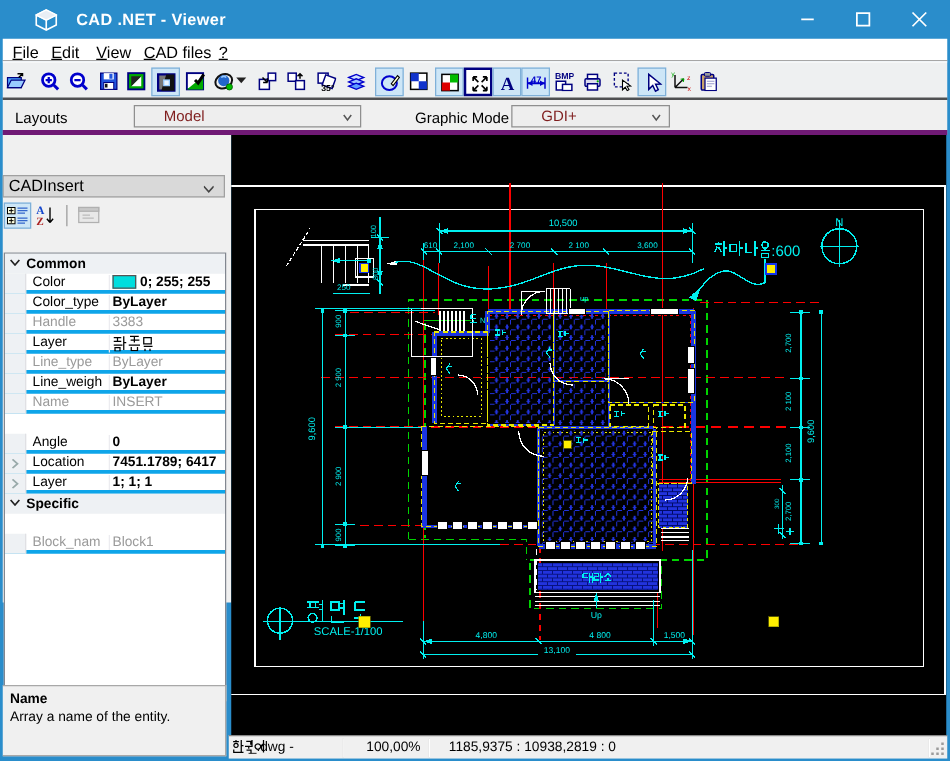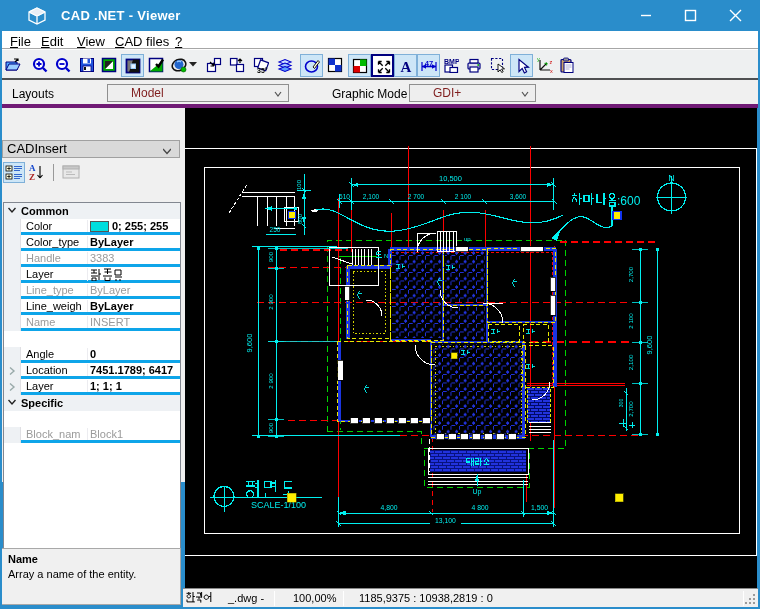--- a/index.html
+++ b/index.html
@@ -685,21 +685,21 @@
  <div class="abs" id="status">
   <div class="abs" style="left:3px;top:2px;width:30px;height:14px" id="fakehangul">
         <svg width="28" height="14" viewBox="0 0 28 14" style="position:absolute;left:0;top:0">
           <g stroke="#000" stroke-width="1" fill="none">
             <path d="M0.5 2.3 h4.6 M2.8 1 v1.3 M2.8 3.6 a1.7 1.7 0 1 0 0.01 0 M7 1 v10 M7 5.5 h1.8 M1 8.5 v2.4 h7.8"></path>
             <path d="M11 2 h3.6 v2.8 M15.6 1 v5.5 M10 6 h6 M13 6 v2 M11.2 9 h3.6 v2.6"></path>
             <path d="M20.3 4 a2.2 2.2 0 1 0 0.01 0 M24.8 1 v10 M23 5.5 h1.8"></path>
           </g>
         </svg>
 </div>
-  <div class="abs" style="left:45px;top:3px">_.dwg -</div>
+  <div class="abs" style="left:16px;top:3px">_.dwg -</div>
   <div class="sep" style="left:91px"></div>
   <div class="abs" style="left:110px;top:3px">100,00%</div>
   <div class="sep" style="left:160px"></div>
   <div class="abs" style="left:176px;top:3px">1185,9375 : 10938,2819 : 0</div>
   <div class="sep" style="left:560px"></div>
   <svg class="abs" style="right:1px;bottom:1px" width="13" height="13" viewBox="0 0 13 13">
         <g fill="#9b9b9b">
           <rect x="9" y="1" width="2" height="2"></rect>
           <rect x="9" y="5" width="2" height="2"></rect>
           <rect x="9" y="9" width="2" height="2"></rect>

